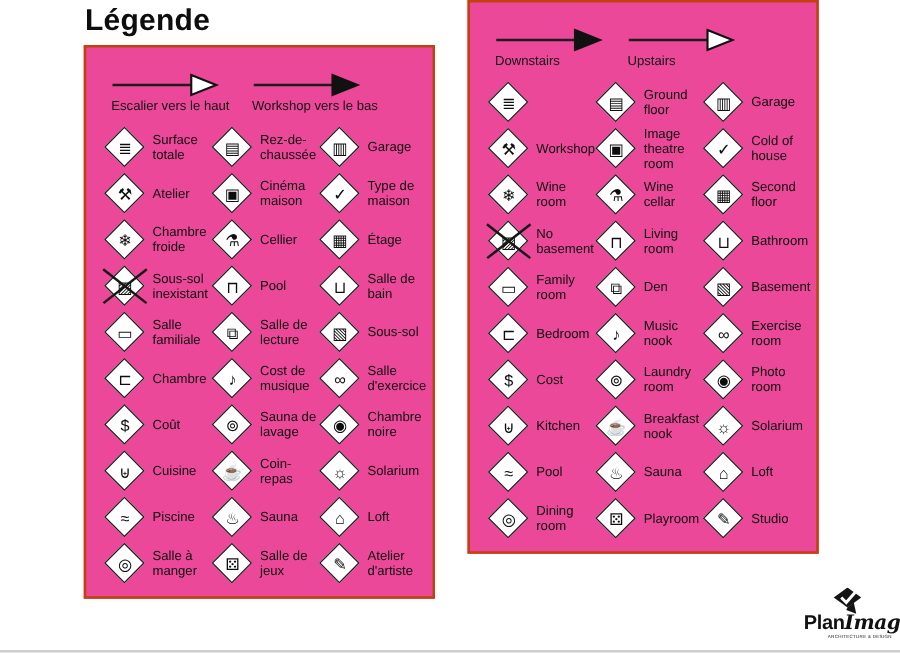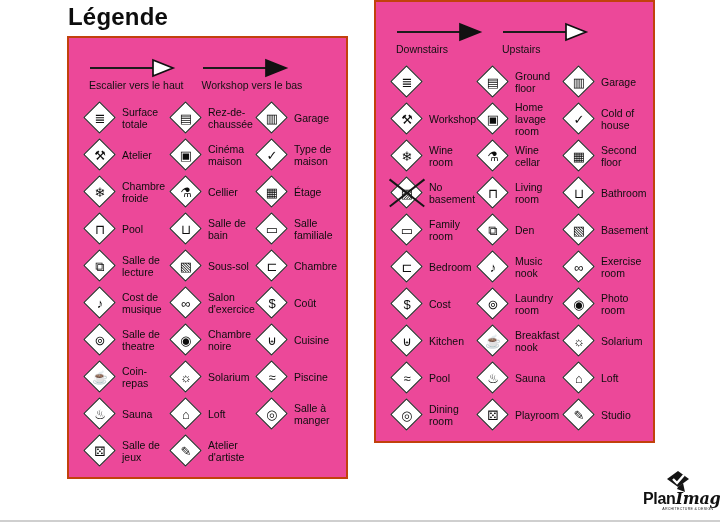--- a/index.html
+++ b/index.html
@@ -118,20 +118,29 @@
         <div class="item">
           <div class="diamond-wrap">
             <div class="diamond"></div>
             <span class="glyph">▦</span>
           </div>
           <div class="item-label">Étage</div>
         </div>
         <div class="item">
           <div class="diamond-wrap">
             <div class="diamond"></div>
+            <span class="glyph">▨</span>
+            <div class="cross a"></div>
+            <div class="cross b"></div>
+          </div>
+          <div class="item-label">Sous-sol inexistant</div>
+        </div>
+        <div class="item">
+          <div class="diamond-wrap">
+            <div class="diamond"></div>
             <span class="glyph">⊓</span>
           </div>
           <div class="item-label">Pool</div>
         </div>
         <div class="item">
           <div class="diamond-wrap">
             <div class="diamond"></div>
             <span class="glyph">⊔</span>
           </div>
           <div class="item-label">Salle de bain</div>
@@ -169,35 +178,35 @@
             <div class="diamond"></div>
             <span class="glyph">♪</span>
           </div>
           <div class="item-label">Cost de musique</div>
         </div>
         <div class="item">
           <div class="diamond-wrap">
             <div class="diamond"></div>
             <span class="glyph">∞</span>
           </div>
-          <div class="item-label">Salon d'exercice</div>
+          <div class="item-label">Salle d'exercice</div>
         </div>
         <div class="item">
           <div class="diamond-wrap">
             <div class="diamond"></div>
             <span class="glyph">$</span>
           </div>
           <div class="item-label">Coût</div>
         </div>
         <div class="item">
           <div class="diamond-wrap">
             <div class="diamond"></div>
             <span class="glyph">⊚</span>
           </div>
-          <div class="item-label">Salle de theatre</div>
+          <div class="item-label">Sauna de lavage</div>
         </div>
         <div class="item">
           <div class="diamond-wrap">
             <div class="diamond"></div>
             <span class="glyph">◉</span>
           </div>
           <div class="item-label">Chambre noire</div>
         </div>
         <div class="item">
           <div class="diamond-wrap">
@@ -310,21 +319,21 @@
             <div class="diamond"></div>
             <span class="glyph">⚒</span>
           </div>
           <div class="item-label">Workshop</div>
         </div>
         <div class="item">
           <div class="diamond-wrap">
             <div class="diamond"></div>
             <span class="glyph">▣</span>
           </div>
-          <div class="item-label">Home lavage room</div>
+          <div class="item-label">Image theatre room</div>
         </div>
         <div class="item">
           <div class="diamond-wrap">
             <div class="diamond"></div>
             <span class="glyph">✓</span>
           </div>
           <div class="item-label">Cold of house</div>
         </div>
         <div class="item">
           <div class="diamond-wrap">

